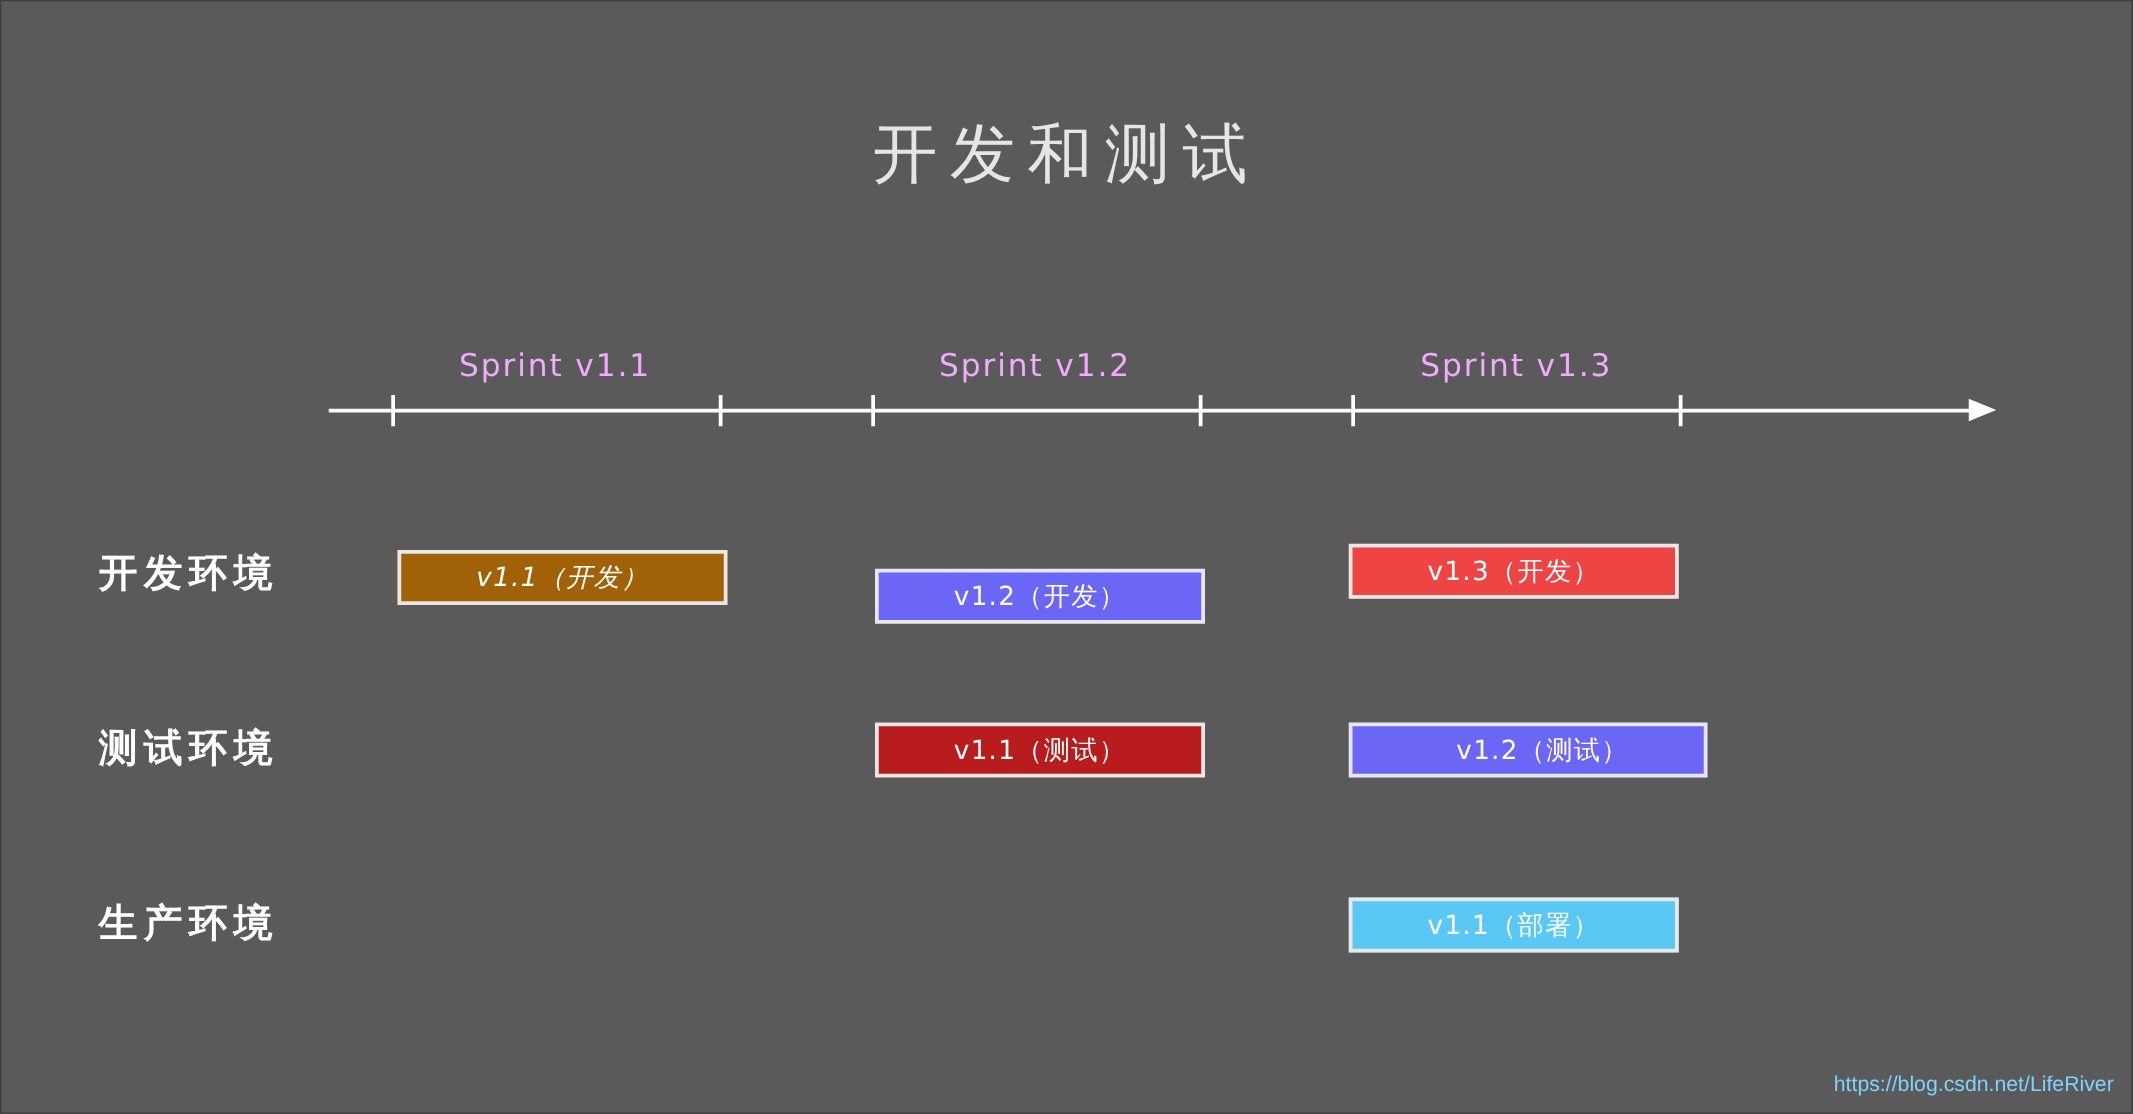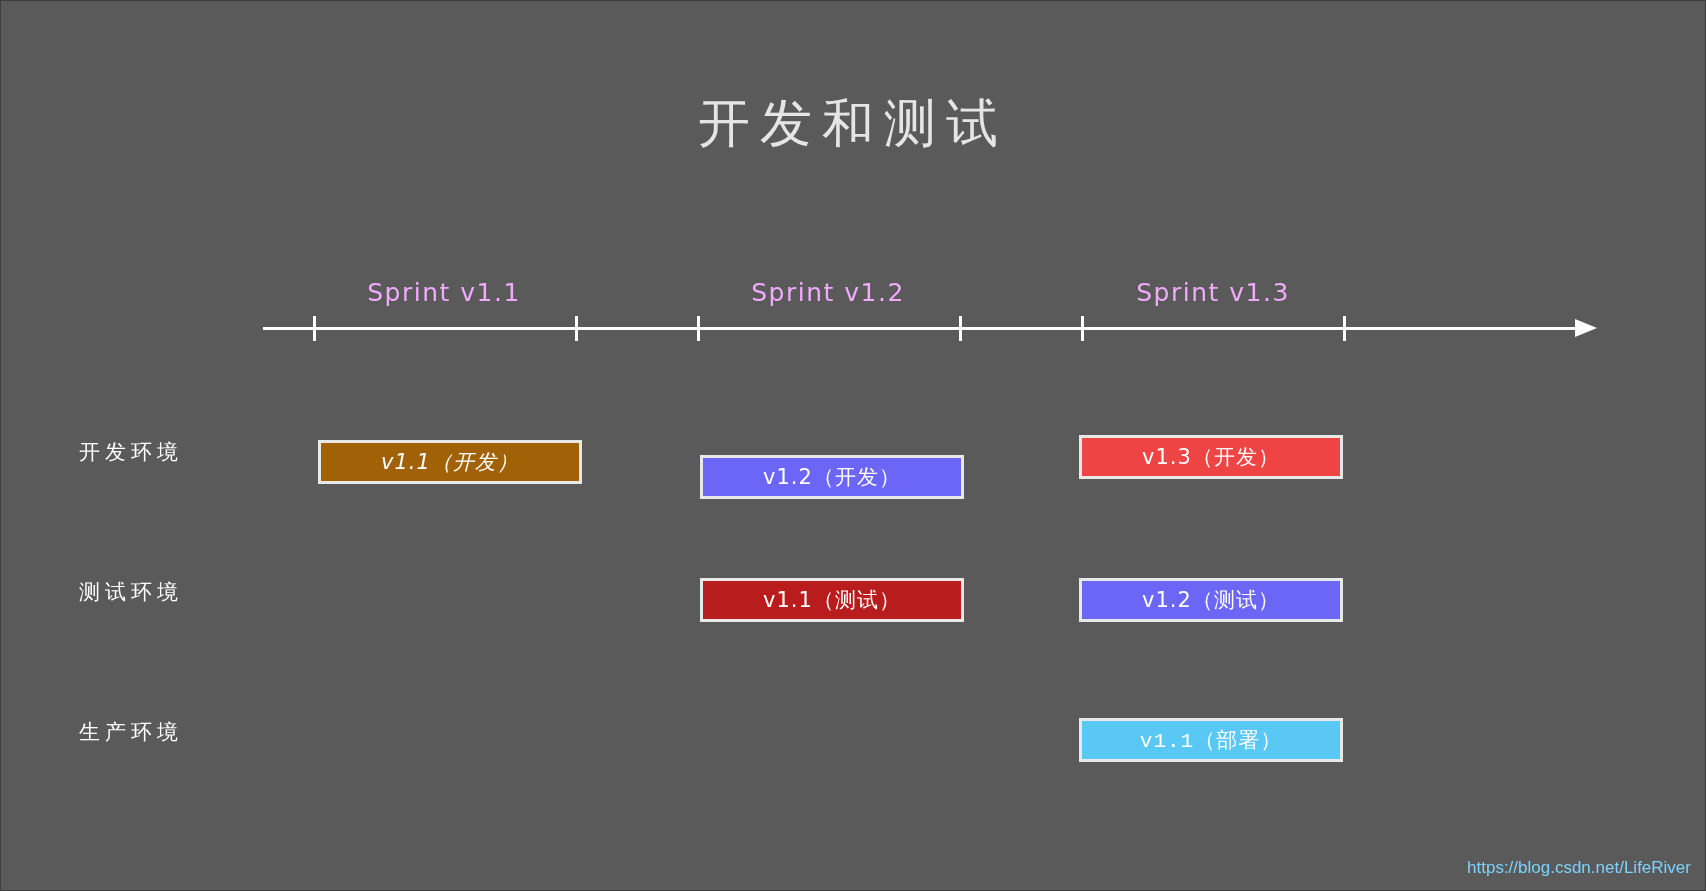--- a/index.html
+++ b/index.html
@@ -74,24 +74,24 @@
     white-space: nowrap;
     text-align: center;
     transform: translateX(-50%);
   }
 
   
   .row-label {
     position: absolute;
     left: 78px;
     color: #ffffff;
-    font-size: 21px;
+    font-size: 31px;
     letter-spacing: 5px;
     white-space: nowrap;
-    font-weight: 400;
+    font-weight: 700;
   }
 
   
   .task-box {
     position: absolute;
     height: 38px;
     border: 3px solid #e8e8e8;
     box-sizing: content-box;
     display: flex;
     align-items: center;
@@ -136,19 +136,19 @@
 
   <div id="ticks-layer"></div>
   <div id="sprints-layer"></div>
   <div id="rows-layer">
       <div class="row-label" style="top: 437px;">开发环境</div>
       <div class="task-box" style="left: 317px; top: 439px; width: 258px; background: #a16207; font-style: italic;">v1.1（开发）</div>
       <div class="task-box" style="left: 699px; top: 454px; width: 258px; background: rgb(107, 102, 245);">v1.2（开发）</div>
       <div class="task-box" style="left: 1078px; top: 434px; width: 258px; background: #ef4444;">v1.3（开发）</div>
       <div class="row-label" style="top: 577px;">测试环境</div>
       <div class="task-box" style="left: 699px; top: 577px; width: 258px; background: #b91c1c;">v1.1（测试）</div>
-      <div class="task-box" style="left: 1078px; top: 577px; width: 258px; background: rgb(107, 102, 245);">v1.2（测试）</div>
+      <div class="task-box" style="left: 1078px; top: 577px; width: 258px; background: rgb(107, 102, 245); padding-left: 23px;">v1.2（测试）</div>
       <div class="row-label" style="top: 717px;">生产环境</div>
-      <div class="task-box" style="left: 1078px; top: 717px; width: 258px; background: rgb(90, 200, 245); font-family: Liberation Mono, monospace;">v1.1（部署）</div>
+      <div class="task-box" style="left: 1078px; top: 717px; width: 258px; background: rgb(90, 200, 245);">v1.1（部署）</div>
     </div>
 
   <div id="watermark">https://blog.csdn.net/LifeRiver</div>
 </div>
 
 </body></html>

